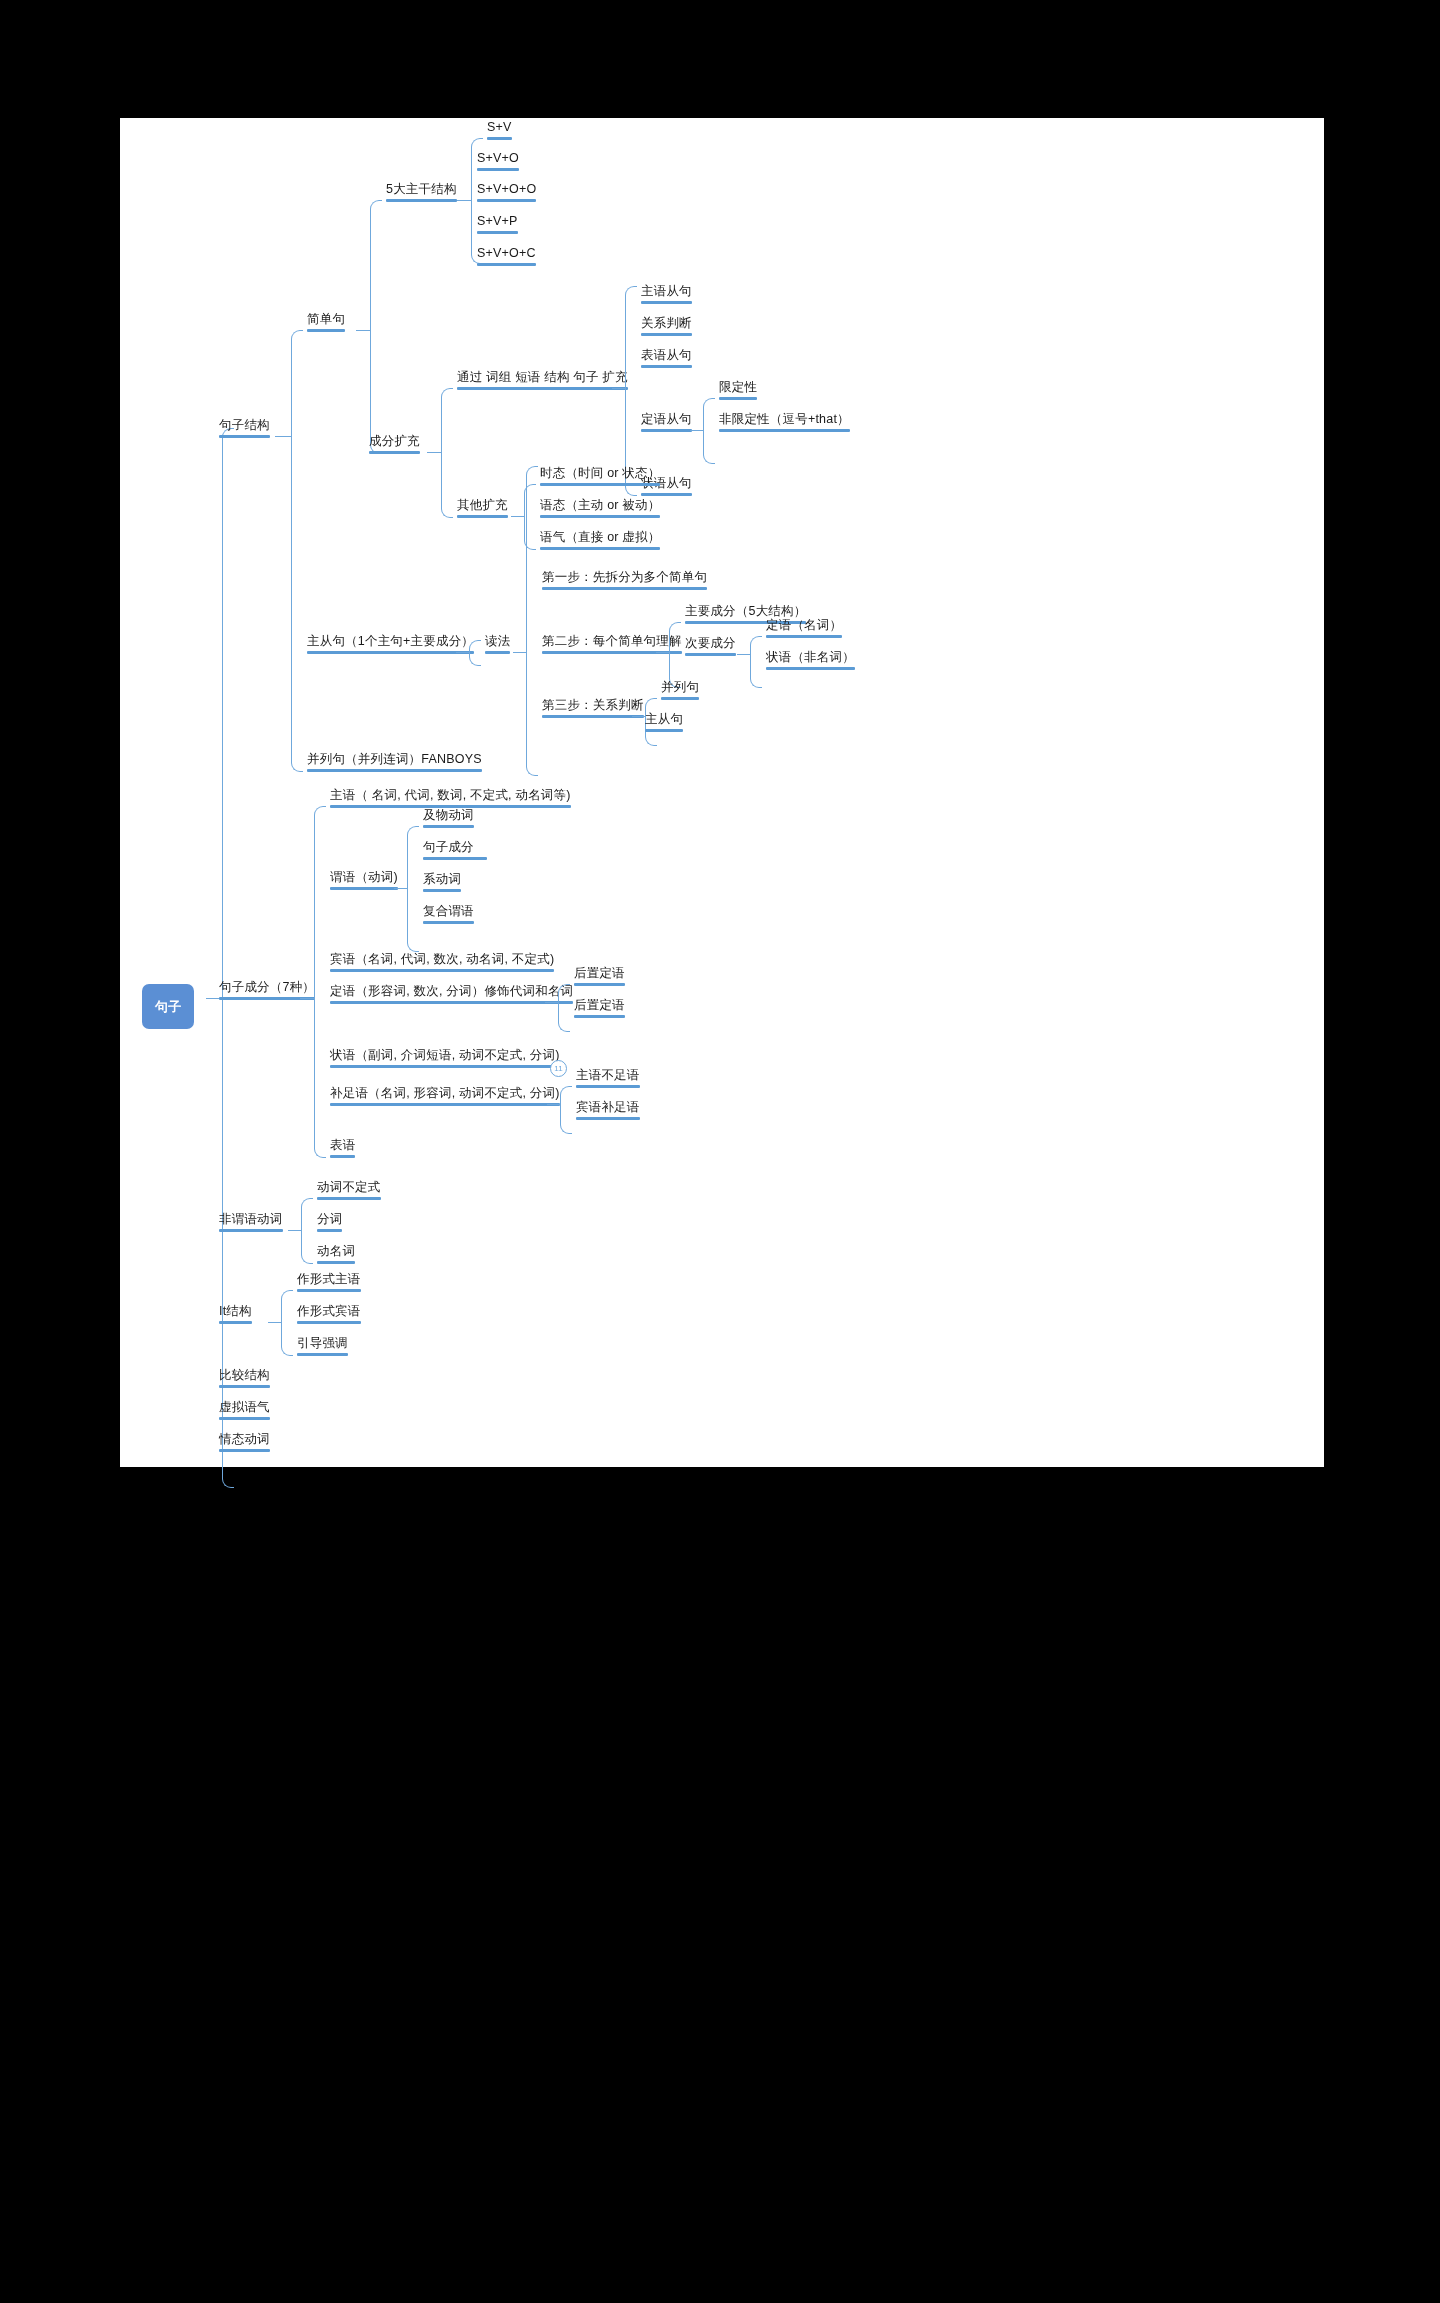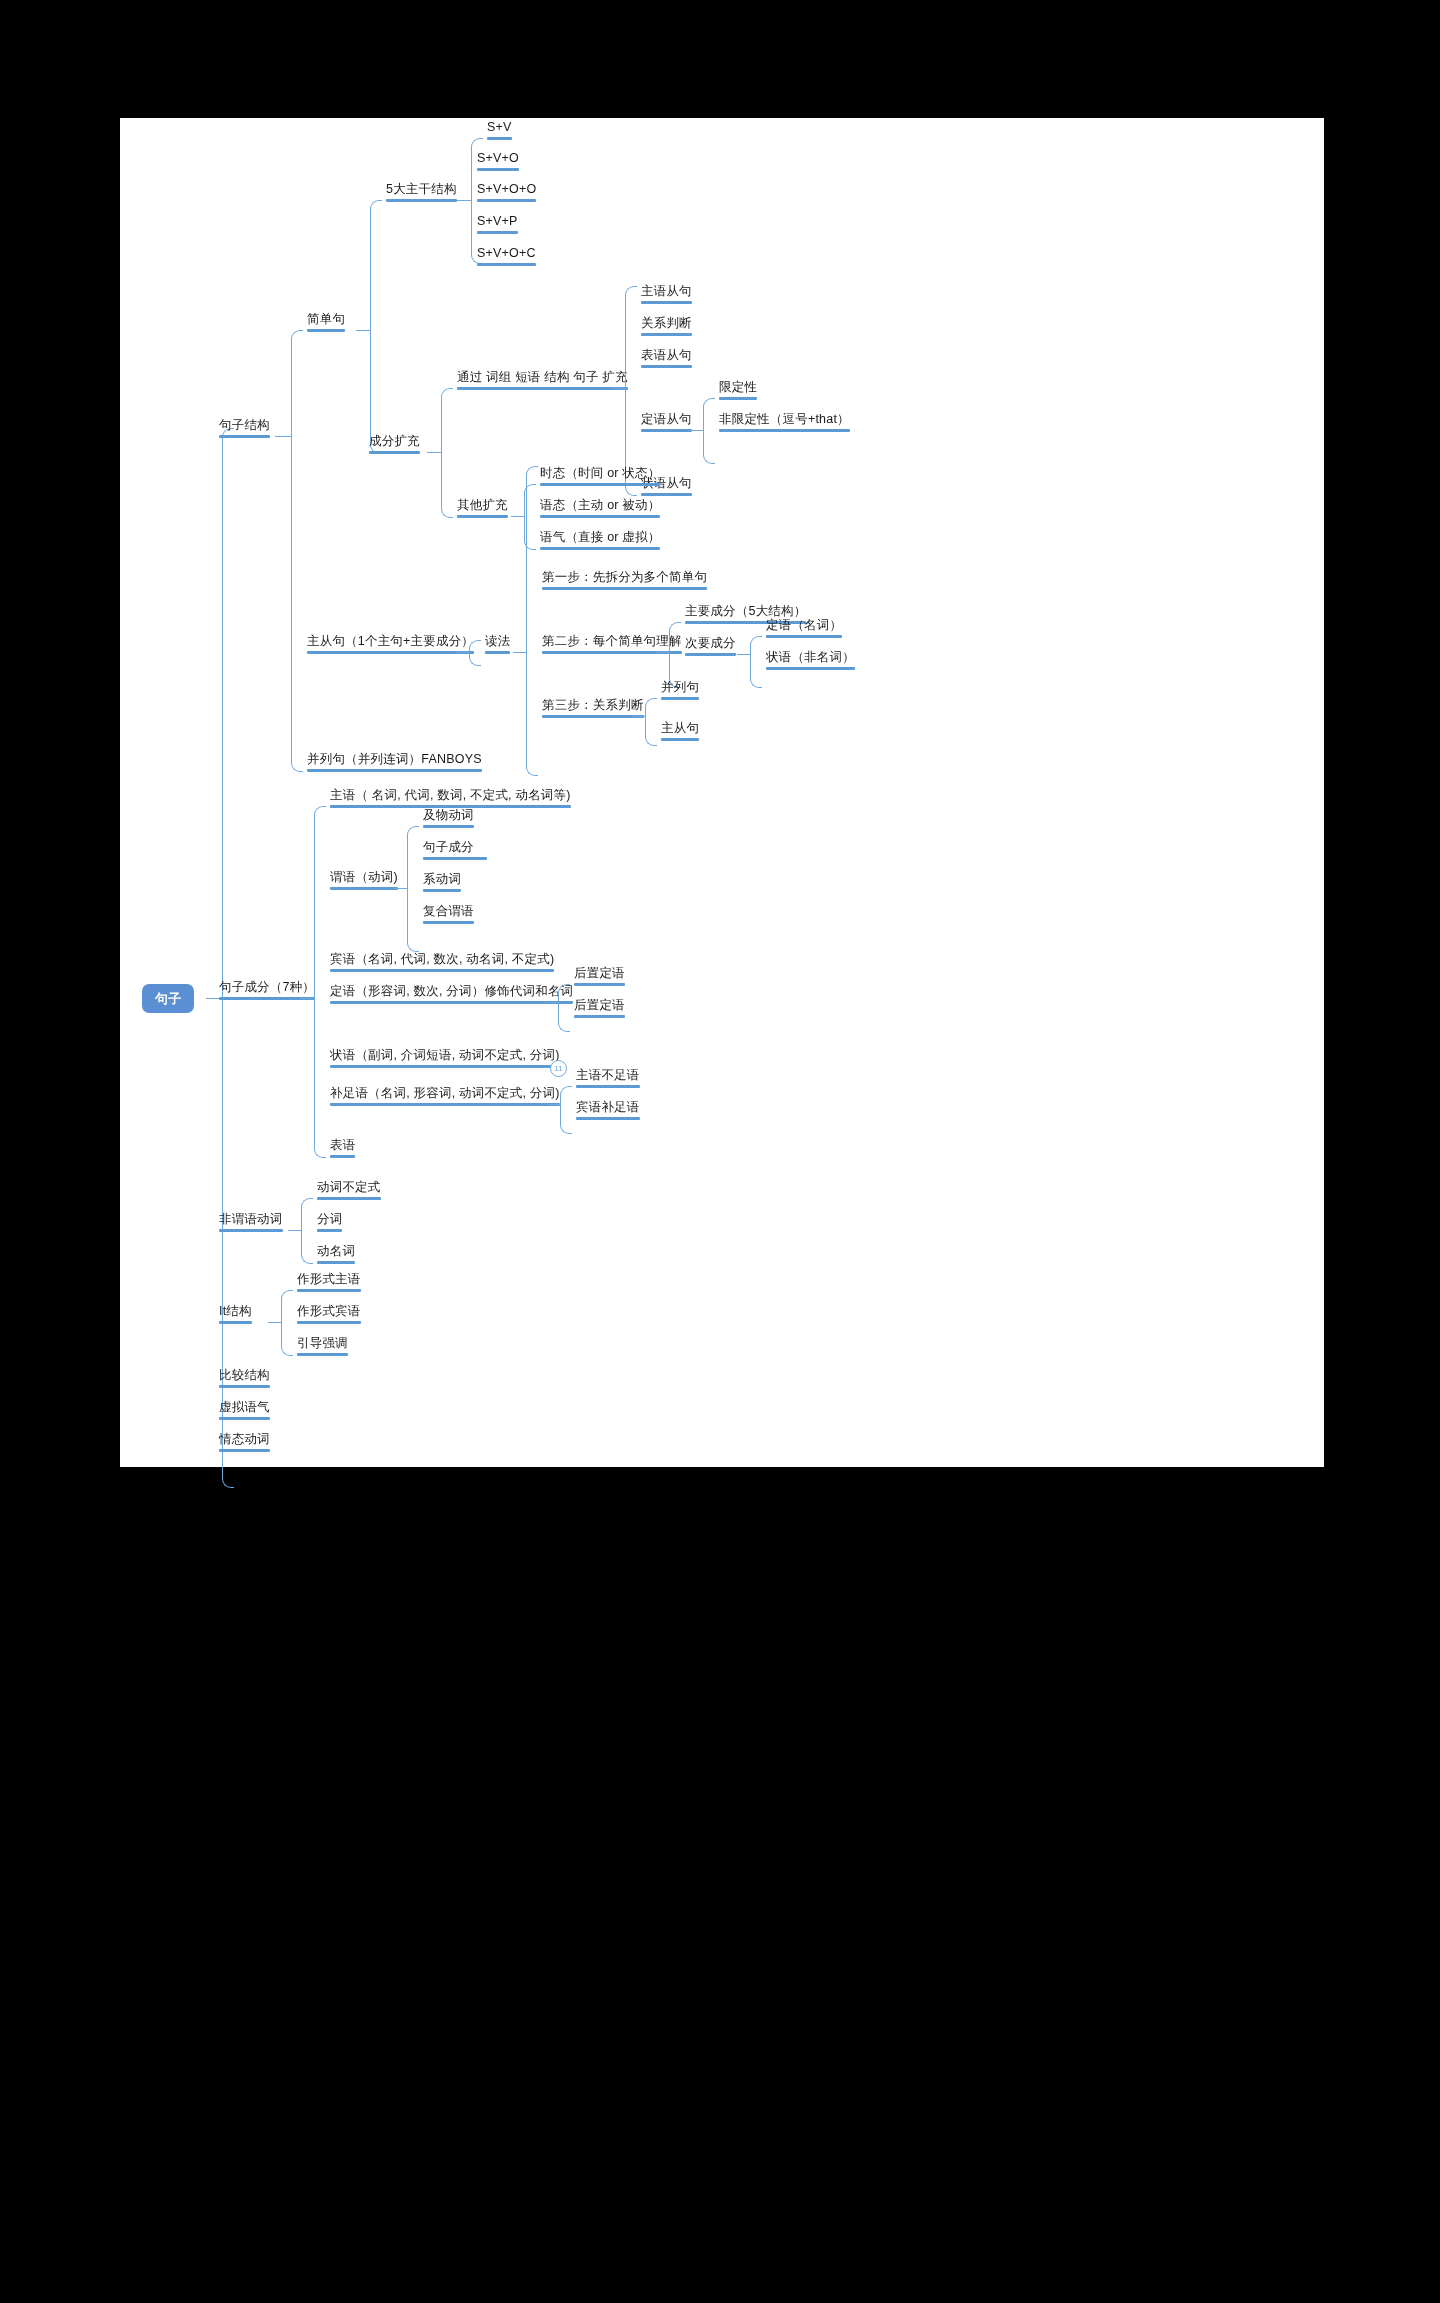--- a/index.html
+++ b/index.html
@@ -34,21 +34,21 @@
     background:#5b9bd5;
     border-radius:1px;
     margin-top:2px;
   }
   .node.root{
     background:#5b8fd4;
     color:#ffffff;
     font-weight:bold;
     font-size:13px;
     border-radius:7px;
-    padding:7px 13px;
+    padding:15px 13px;
   }
 
   
   .brace{
     position:absolute;
     border-left:1.4px solid #6fa8dc;
     border-top-left-radius:9px;
     border-bottom-left-radius:9px;
     border-top:1.4px solid #6fa8dc;
     border-bottom:1.4px solid #6fa8dc;
@@ -239,21 +239,21 @@
     <div class="node" style="left:418px;top:580px;">
       <span class="txt">第三步：关系判断</span>
       <span class="ul" style="width: 101.609px;"></span>
     </div>
     <div class="stem" style="left:512px;top:598px;width:13px;"></div>
     <div class="brace" style="left:525px;top:580px;height:46px;"></div>
     <div class="node" style="left:537px;top:562px;">
       <span class="txt">并列句</span>
       <span class="ul" style="width: 38.1094px;"></span>
     </div>
-    <div class="node" style="left:537px;top:594px;margin-top:9px;">
+    <div class="node" style="left:521px;top:594px;">
       <span class="txt">主从句</span>
       <span class="ul" style="width: 38.1094px;"></span>
     </div>
 
     <div class="node" style="left:183px;top:634px;">
       <span class="txt">并列句（并列连词）FANBOYS</span>
       <span class="ul" style="width: 174.75px;"></span>
     </div>
 
     <div class="node" style="left:95px;top:862px;">

